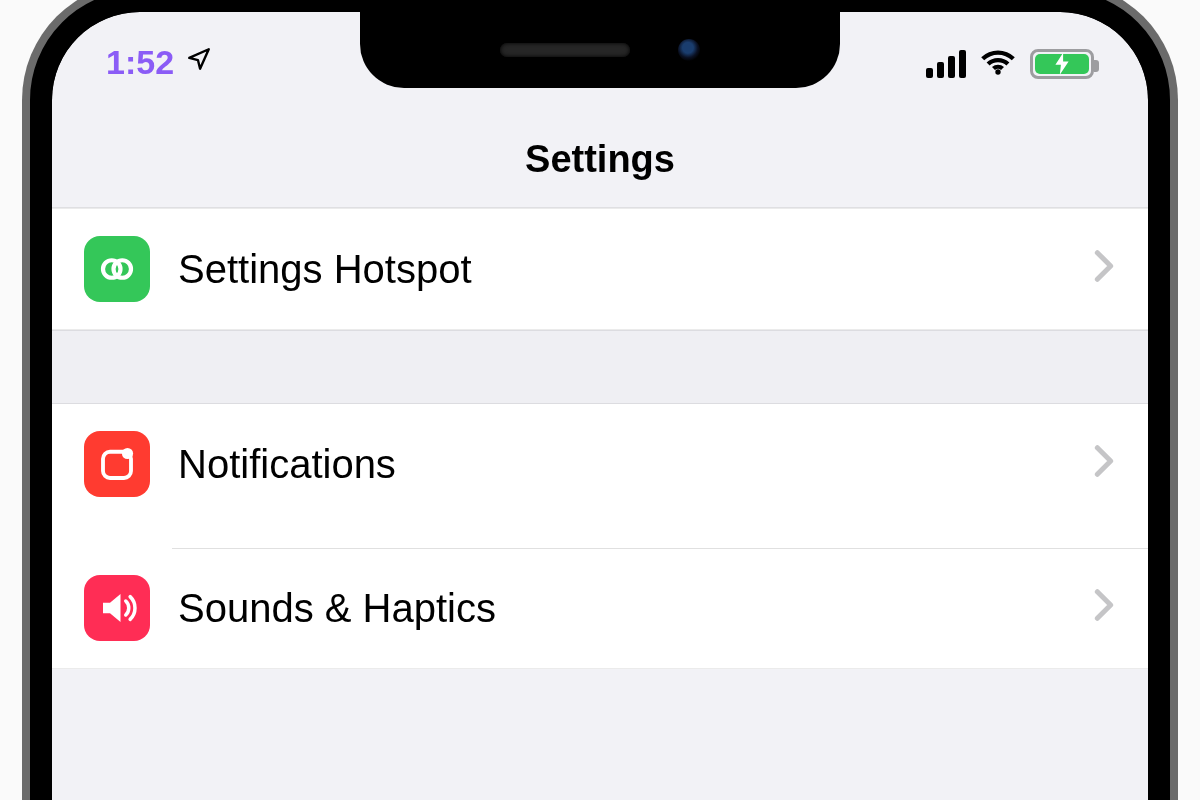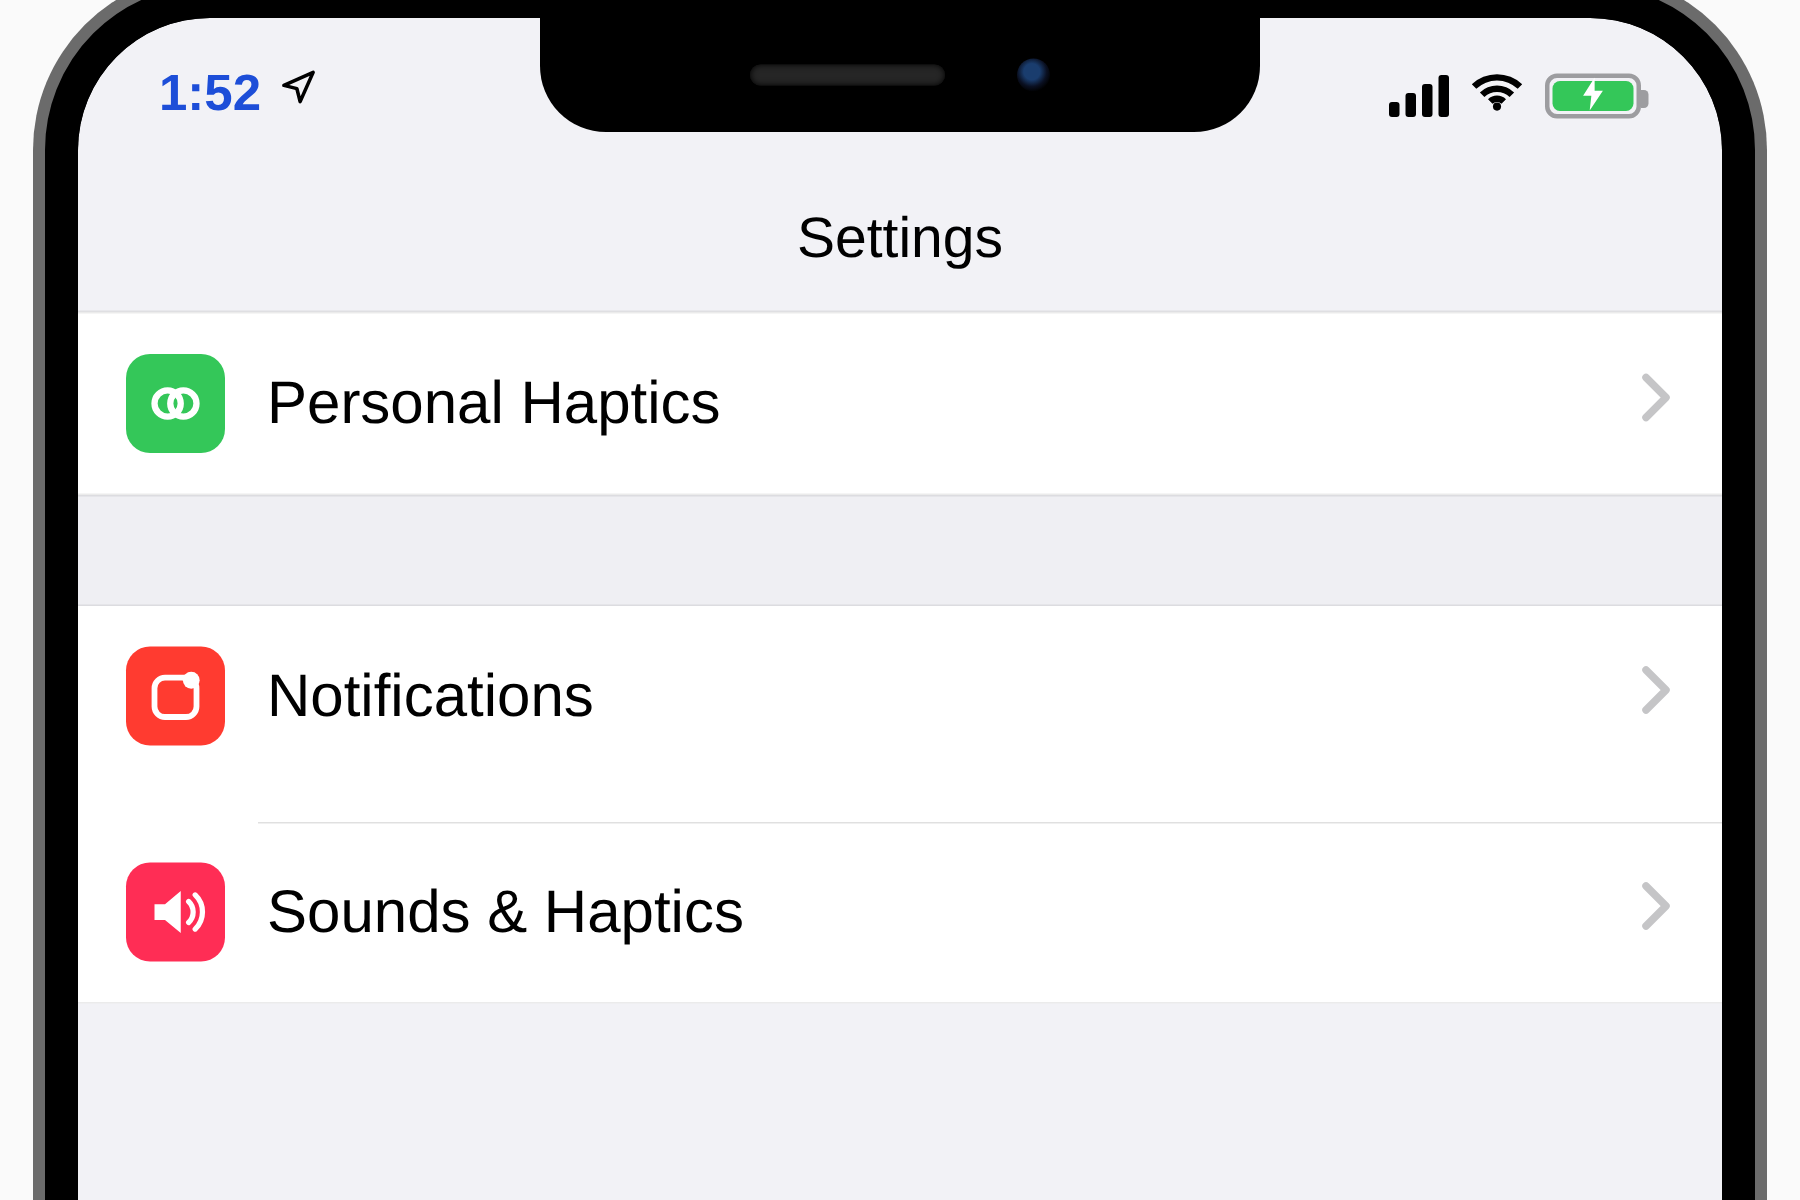--- a/index.html
+++ b/index.html
@@ -68,21 +68,21 @@
 
   
   .statusbar {
     height: 100px;
     display: flex;
     justify-content: space-between;
     align-items: center;
     padding: 0 54px;
     font-size: 34px;
     font-weight: 600;
-    color: #1d4ed8;
+    color: #8b5cf6;
   }
   .statusbar .left,
   .statusbar .right { display:flex; align-items:center; gap:12px; }
   .statusbar .right { gap:14px; padding-top:4px; }
 
   .location-arrow {
     display:inline-block;
     transform: translateY(-2px);
   }
 
@@ -125,21 +125,21 @@
     color:#fff;
   }
 
   
   .navbar {
     height: 96px;
     display:flex;
     align-items:center;
     justify-content:center;
     font-size: 38px;
-    font-weight: 400;
+    font-weight: 700;
     color:#000;
     background:#f2f2f6;
     border-bottom: 1px solid rgba(0,0,0,0.08);
   }
 
   
   .group-spacer {
     height: 74px;
     background:#efeff3;
     border-top: 1px solid rgba(0,0,0,0.08);
@@ -242,21 +242,21 @@
     </div>
 
     <div class="list first">
       <div class="row">
         <span class="appicon ic-hotspot">
           <svg viewBox="0 0 24 24" fill="none" stroke="#fff" stroke-width="2.4" stroke-linecap="round">
             <circle cx="9" cy="12" r="5"></circle>
             <circle cx="15" cy="12" r="5"></circle>
           </svg>
         </span>
-        <span class="label">Personal Haptics</span>
+        <span class="label">Settings Hotspot</span>
         <span class="chevron">
           <svg width="20" height="34" viewBox="0 0 12 20" fill="none" stroke="currentColor" stroke-width="3" stroke-linecap="round" stroke-linejoin="round">
               <path d="M2 2 L10 10 L2 18"></path>
             </svg>
         </span>
       </div>
     </div>
 
     <div class="group-spacer"></div>
 

